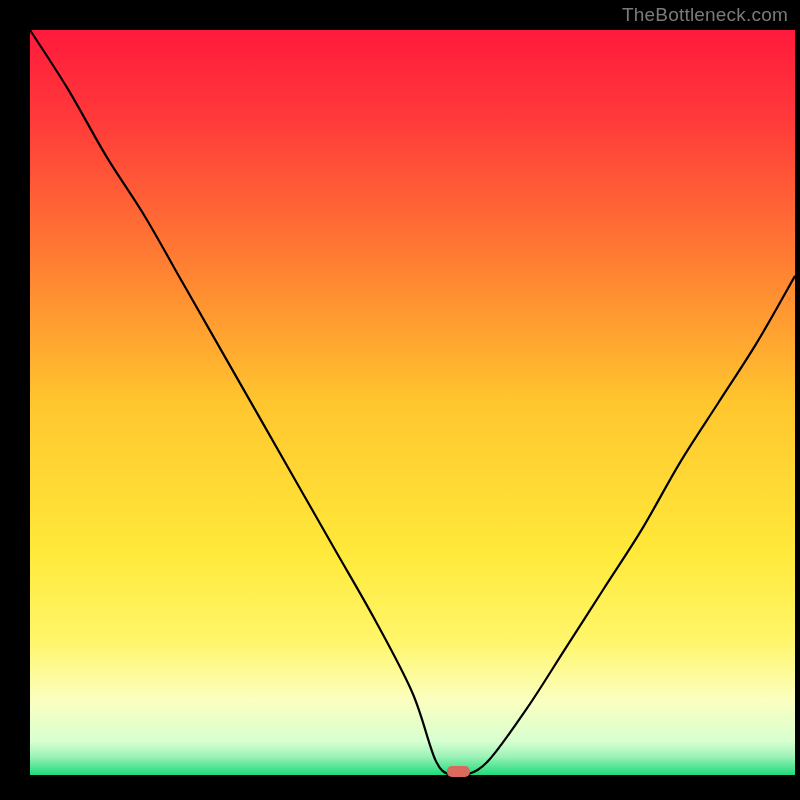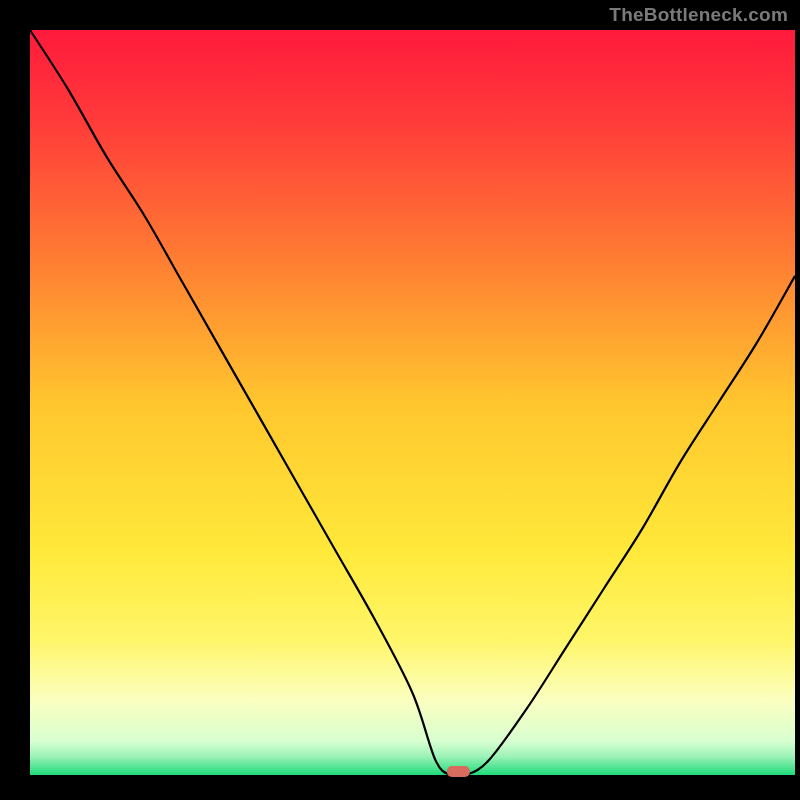--- a/index.html
+++ b/index.html
@@ -16,21 +16,21 @@
     width: 800px;
     height: 800px;
     background: #000;
   }
   .watermark {
     position: absolute;
     top: 4px;
     right: 12px;
     color: #7a7a7a;
     font-size: 19px;
-    font-weight: 700;
+    font-weight: 400;
     letter-spacing: 0.2px;
     z-index: 10;
   }
   svg {
     position: absolute;
     top: 0;
     left: 0;
   }
 </style>
 </head>

